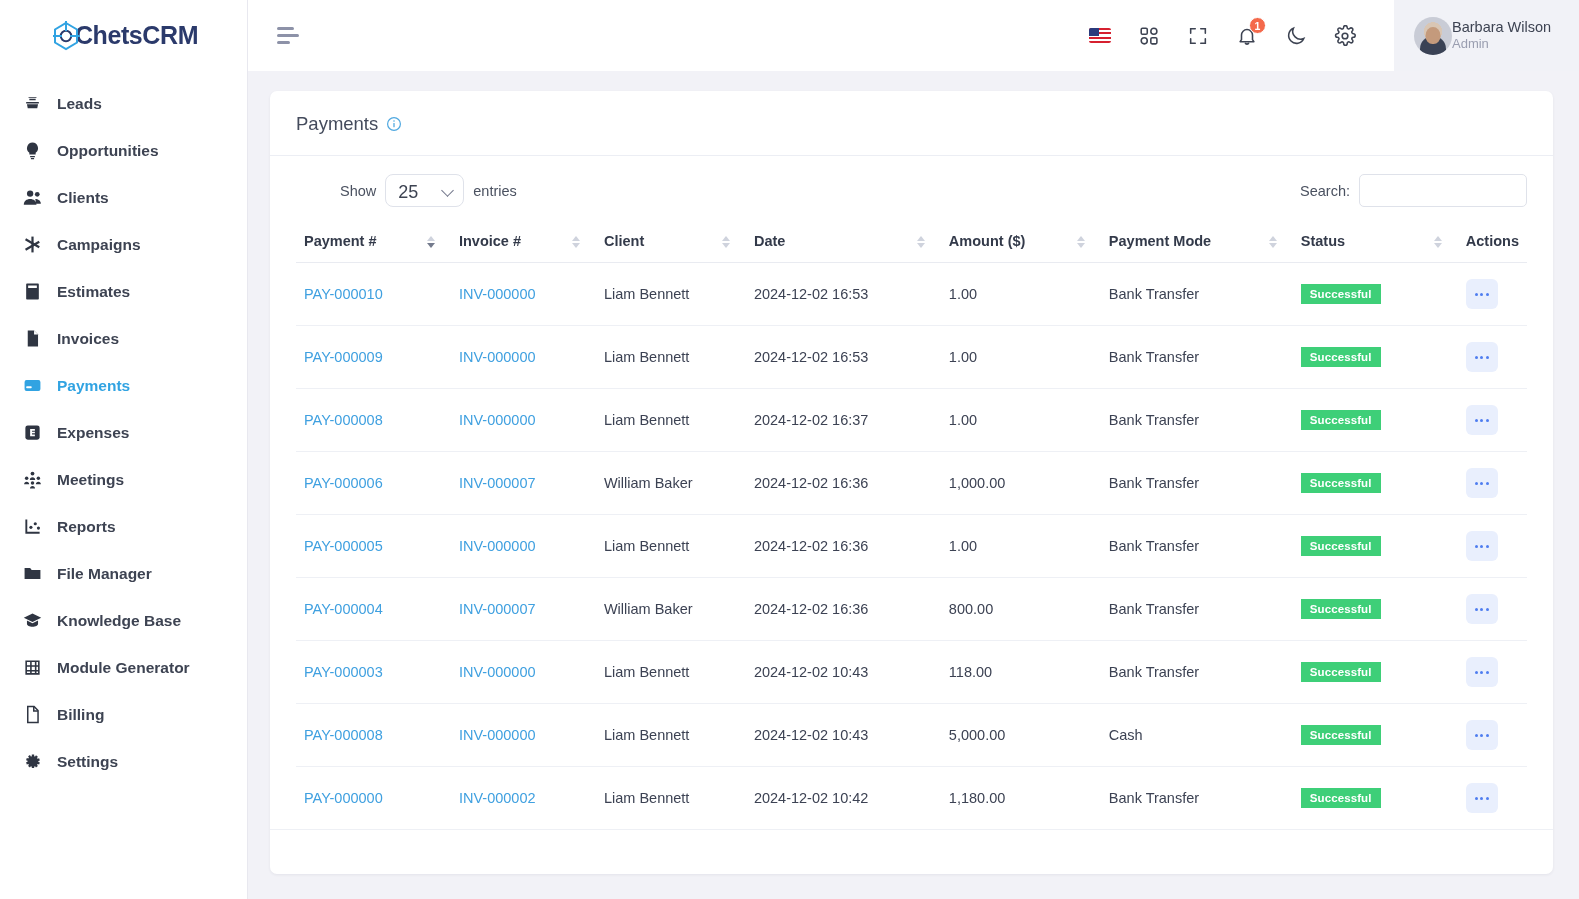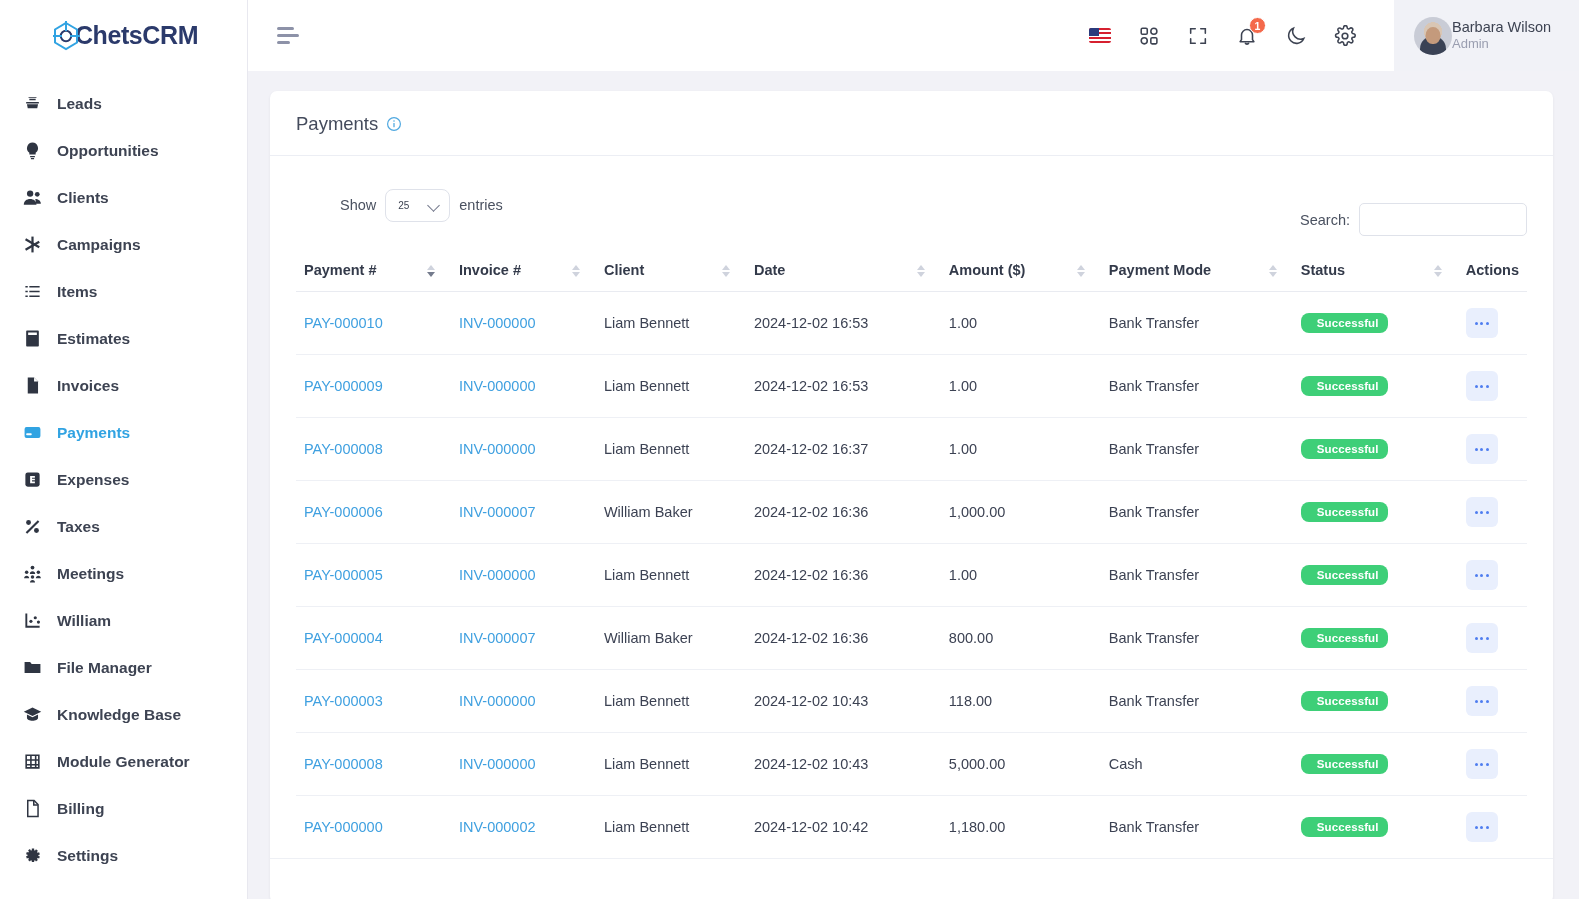--- a/index.html
+++ b/index.html
@@ -102,29 +102,29 @@
   .info-icon { width:16px; height:16px; }
   .info-icon svg { width:16px;height:16px; }
 
   .card-body { padding: 18px 26px 0 26px; }
   .table-controls { display:flex; align-items:center; justify-content:space-between; padding-bottom: 14px;}
   .show-entries { display:flex; align-items:center; gap:9px; font-size:14.5px; color:#4a5160;margin-left:44px;}
   .select-wrap { position:relative; }
   select.len-select {
     appearance:none; -webkit-appearance:none;
     border:1px solid #dfe2ea; border-radius:8px; background:#fff;
-    padding: 7px 34px 7px 12px; font-size:10px; color:#3d4352;
+    padding: 7px 34px 7px 12px; font-size:18px; color:#3d4352;
     font-family:"Liberation Sans", sans-serif; cursor:pointer; height:33px;
   }
   .select-wrap::after {
     content:""; position:absolute; right:12px; top:12px; width:8px;height:8px;
     border-right:1.7px solid #6f7488; border-bottom:1.7px solid #6f7488;
     transform: rotate(45deg); pointer-events:none;
   }
-  .search-wrap { display:flex; align-items:center; gap:9px; font-size:14.5px; color:#4a5160;margin-top:29px;}
+  .search-wrap { display:flex; align-items:center; gap:9px; font-size:14.5px; color:#4a5160;}
   input.search-input {
     border:1px solid #dfe2ea; border-radius:5px; height:33px; width:168px;
     padding:0 10px; font-size:14px; font-family:"Liberation Sans", sans-serif;
     color:#3d4352; outline:none; background:#fff;
   }
 
   table.dt { width:100%; border-collapse: collapse; }
   table.dt thead th {
     text-align:left; font-size:14.5px; color:#333a4a; font-weight:700;
     padding: 12px 8px 13px 8px; border-bottom: 1px solid #e9ebf1;
@@ -141,21 +141,21 @@
   th.no-sort { cursor:default; }
 
   table.dt tbody td {
     font-size:14.5px; color:#3c4253; padding: 16px 8px; border-bottom:1px solid #eef0f5;
     vertical-align: middle;
   }
   table.dt tbody tr:last-child td { border-bottom: 1px solid #eef0f5; }
   a.link { color:#3fa0e0; text-decoration:none; cursor:pointer; }
   .badge-success {
     display:inline-block; background:#3ecf78; color:#fff; font-size:11.5px;
-    font-weight:700; padding: 4px 9px 4px 16px; border-radius: 8px; letter-spacing:.1px;
+    font-weight:700; padding: 4px 9px 4px 9px; border-radius: 0; letter-spacing:.1px;
   }
   .act-btn {
     width:32px;height:30px;border-radius:6px;background:#e9effd;border:none;
     display:flex;align-items:center;justify-content:center;gap:2.5px;cursor:pointer;
   }
   .act-btn span { width:3px;height:3px;border-radius:50%;background:#4f7df0;display:block;}
 
   .card-foot {
     display:flex; align-items:center; justify-content:space-between;
     padding: 22px 26px 22px 26px; border-top:1px solid #eef0f5; margin-top:-1px;
@@ -223,28 +223,20 @@
         <span class="ico">
             <svg viewBox="0 0 24 24">
               <path d="M10.6 2h2.8v20h-2.8z"></path>
               <path d="M2.5 6.6l1.4-2.4 17.3 10-1.4 2.4z"></path>
               <path d="M3.9 19.8l-1.4-2.4 17.3-10 1.4 2.4z"></path>
             </svg>
           </span>
         <span>Campaigns</span>
       </a>
 
-      <a class="nav-item">
-        <span class="ico">
-            <svg viewBox="0 0 24 24">
-              <path d="M8 5h13v2H8zM8 11h13v2H8zM8 17h13v2H8zM3 5h3v2H3zM3 11h3v2H3zM3 17h3v2H3z"></path>
-            </svg>
-          </span>
-        <span>Items</span>
-      </a>
 
       <a class="nav-item">
         <span class="ico">
             <svg viewBox="0 0 24 24">
               <path d="M5 2h14a1 1 0 011 1v18a1 1 0 01-1 1H5a1 1 0 01-1-1V3a1 1 0 011-1zm1.5 2.5v3h11v-3zM7 10h2v2H7zm4 0h2v2h-2zm4 0h2v2h-2zM7 14h2v2H7zm4 0h2v2h-2zm4 0h2v2h-2zM7 18h2v2H7zm4 0h2v2h-2zm4 0h2v2h-2z"></path>
             </svg>
           </span>
         <span>Estimates</span>
       </a>
 
@@ -271,30 +263,20 @@
       <a class="nav-item">
         <span class="ico">
             <svg viewBox="0 0 24 24">
               <rect x="3" y="3" width="18" height="18" rx="3"></rect>
               <path d="M9 7.5h6v2.2h-3.6v1.2H15v2.1h-3.6v1.4H15v2.2H9z" fill="#fff"></path>
             </svg>
           </span>
         <span>Expenses</span>
       </a>
 
-      <a class="nav-item">
-        <span class="ico">
-            <svg viewBox="0 0 24 24">
-              <path d="M18.7 4.1l1.9 1.9L5.3 21.3l-1.9-1.9z"></path>
-              <circle cx="7" cy="7" r="3.1"></circle>
-              <circle cx="17" cy="17" r="3.1"></circle>
-            </svg>
-          </span>
-        <span>Taxes</span>
-      </a>
 
       <a class="nav-item">
         <span class="ico">
             <svg viewBox="0 0 24 24">
               <circle cx="12" cy="4.5" r="2.4"></circle>
               <path d="M8.6 12.5c0-2 1.5-3.4 3.4-3.4s3.4 1.4 3.4 3.4z"></path>
               <circle cx="4.6" cy="10.5" r="2.2"></circle>
               <path d="M1.4 18c0-1.9 1.4-3.3 3.2-3.3S7.8 16.1 7.8 18z"></path>
               <circle cx="19.4" cy="10.5" r="2.2"></circle>
               <path d="M16.2 18c0-1.9 1.4-3.3 3.2-3.3S22.6 16.1 22.6 18z"></path>
@@ -307,21 +289,21 @@
 
       <a class="nav-item">
         <span class="ico">
             <svg viewBox="0 0 24 24">
               <path d="M3 3h2.4v15.6H21V21H3z"></path>
               <circle cx="10" cy="13" r="2"></circle>
               <circle cx="15.5" cy="8.5" r="2"></circle>
               <circle cx="19.5" cy="14" r="2"></circle>
             </svg>
           </span>
-        <span>William</span>
+        <span>Reports</span>
       </a>
 
       <a class="nav-item">
         <span class="ico">
             <svg viewBox="0 0 24 24">
               <path d="M2 5h7l2 2.5h11V19H2z"></path>
             </svg>
           </span>
         <span>File Manager</span>
       </a>

